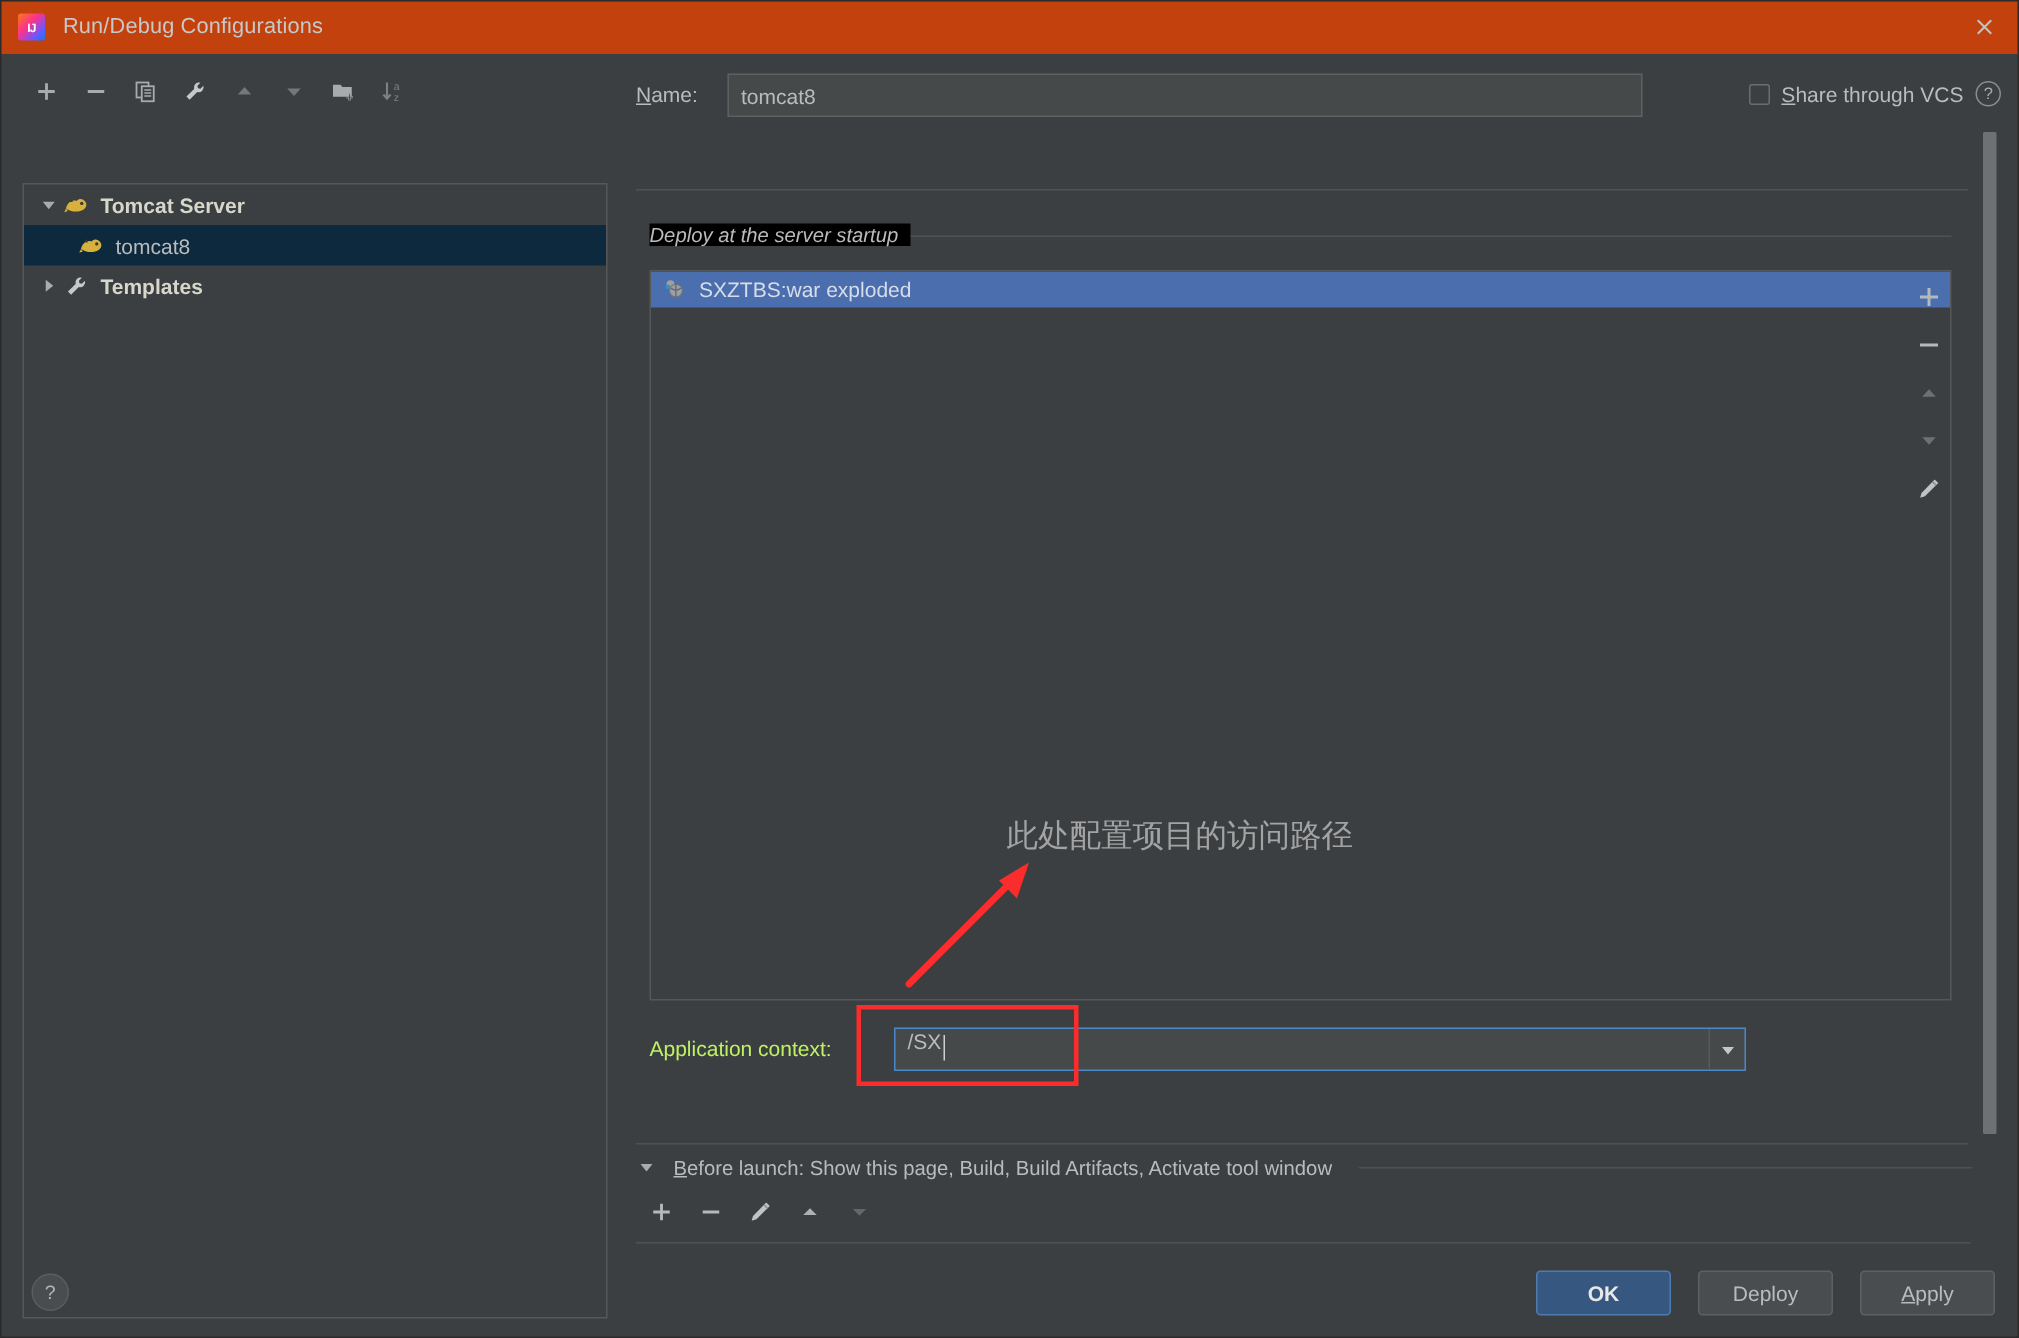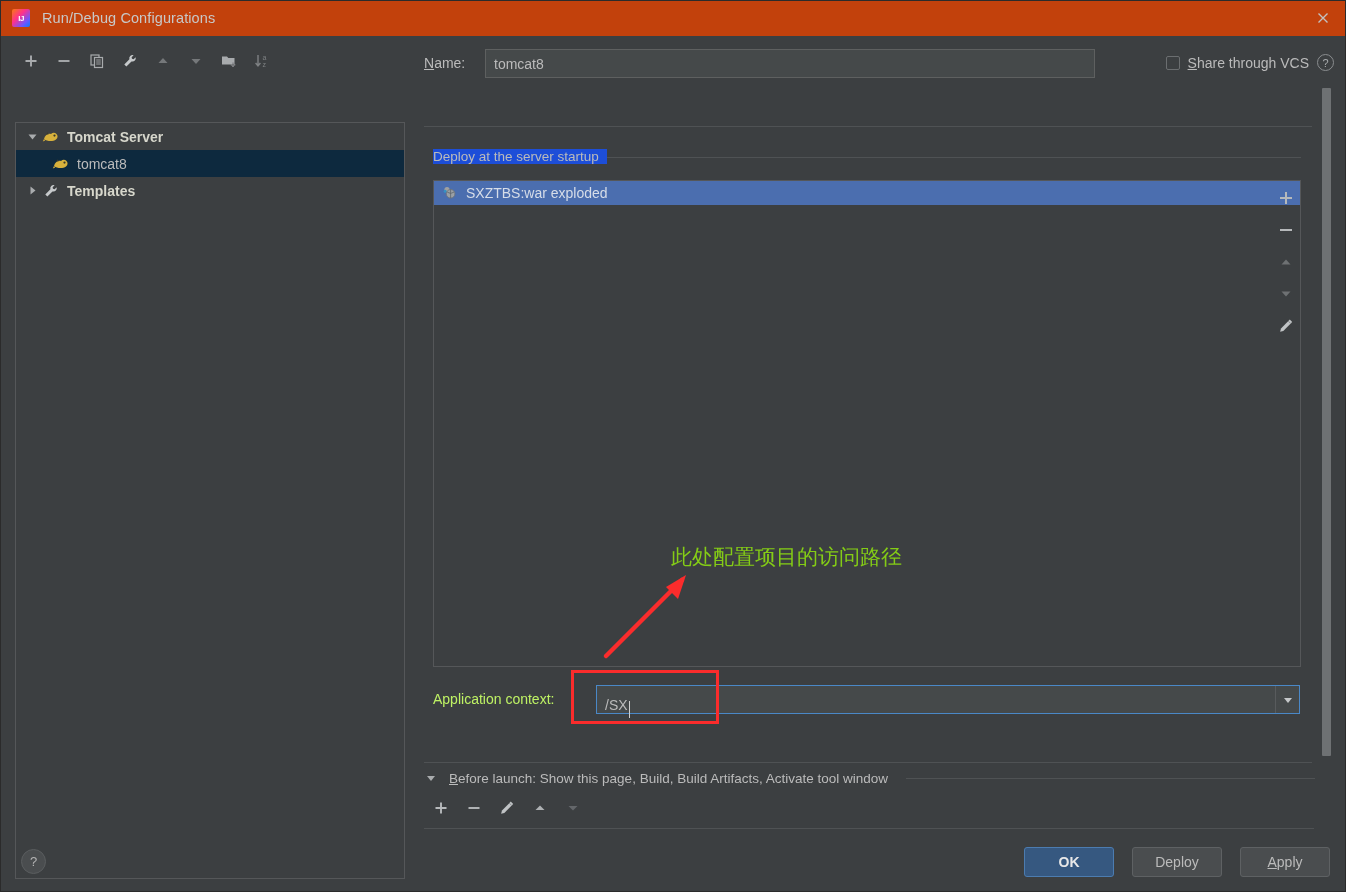--- a/index.html
+++ b/index.html
@@ -127,22 +127,22 @@
     content: ""; position: absolute; left: 12px; right: 12px; bottom: 0;
     height: 3px; background: #4a88c7;
   }
   .tabs-underline {
     position: absolute; left: 424px; top: 126px; width: 888px; height: 1px;
     background: #4f5254;
   }
 
   .group-title {
     position: absolute; left: 433px; top: 149px;
-    font-size: 13.5px; color: #bbbbbb; background: #1d4ed8;
-    padding-right: 8px; z-index: 2;
+    font-size: 13.5px; color: #bbbbbb; background: #000000;
+    padding-right: 8px; z-index: 2; font-style: italic;
   }
   .group-line {
     position: absolute; left: 433px; top: 157px; width: 868px; height: 1px;
     background: #4f5254;
   }
 
   .deploy-panel {
     position: absolute; left: 433px; top: 180px; width: 868px; height: 487px;
     background: #3c3f41; border: 1px solid #555759;
     overflow: hidden;
@@ -160,43 +160,43 @@
   }
   .side-btn {
     width: 32px; height: 33px;
     display: flex; align-items: center; justify-content: center; cursor: default;
   }
 
   .appctx-label {
     position: absolute; left: 433px; top: 691px; font-size: 14px; color: #bef264;
   }
   .appctx-combo {
-    position: absolute; left: 596px; top: 685px; width: 704px; height: 29px;
+    position: absolute; left: 596px; top: 685px; width: 568px; height: 29px;
     background: #45494a; border: 1px solid #4a88c7;
-    display: flex; align-items: flex-end;
+    display: flex; align-items: flex-start;
   }
   .appctx-combo .val {
     flex: 1; padding-left: 8px; font-size: 14px; color: #bbbbbb;
     position: relative;
   }
   .appctx-combo .val::after {
     content: ""; position: absolute; top: 4px; height: 17px; width: 1px;
     background: #cfcfcf; margin-left: 1px;
   }
   .combo-arrow {
     width: 24px; height: 27px; border-left: 1px solid #585b5d;
     display: flex; align-items: center; justify-content: center;
   }
   .redbox {
     position: absolute; left: 571px; top: 670px; width: 148px; height: 54px;
     border: 3px solid #fb2c2c; pointer-events: none; z-index: 5;
   }
   .annot-text {
     position: absolute; left: 671px; top: 543px;
-    font-size: 21px; color: #84cc16; white-space: nowrap;
+    font-size: 21px; color: #a3a3a3; white-space: nowrap;
     font-family: Liberation Sans, sans-serif;
   }
   .annot-arrow { position: absolute; left: 596px; top: 570px; z-index: 4; }
 
   .sep-line {
     position: absolute; left: 424px; top: 762px; width: 888px; height: 1px;
     background: #4f5254;
   }
   .before-launch {
     position: absolute; left: 425px; top: 769px; width: 890px; height: 18px;

